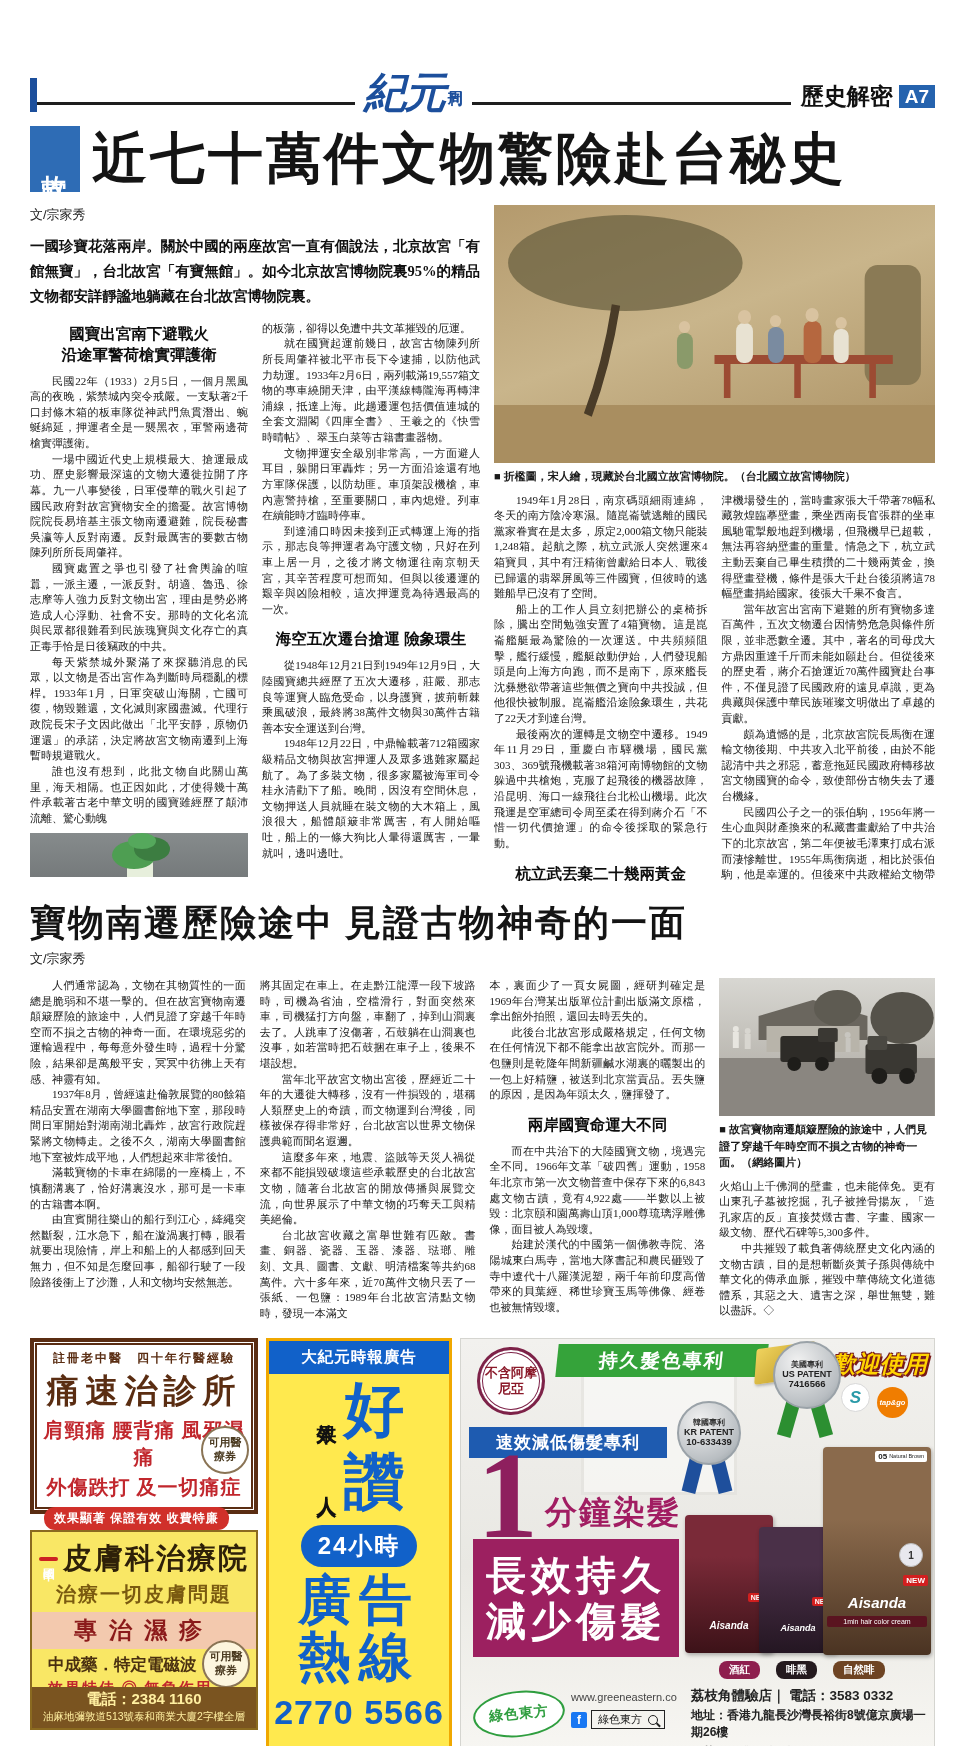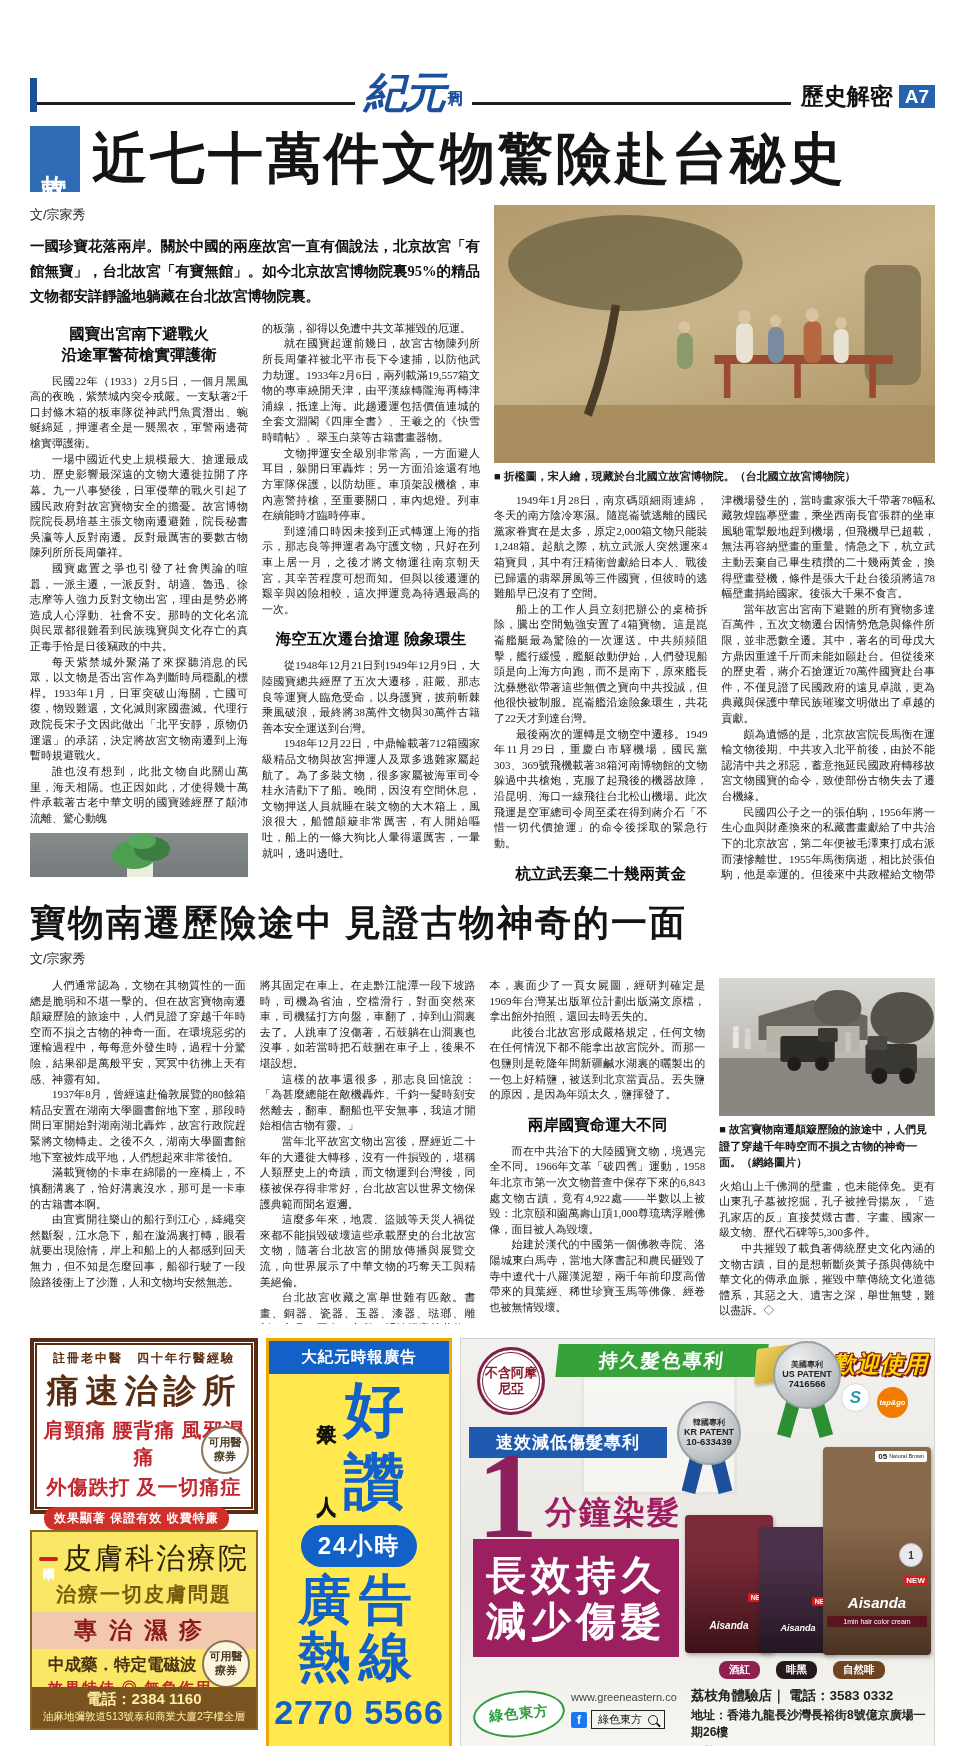--- a/index.html
+++ b/index.html
@@ -68,21 +68,21 @@
   .ad1-addr{font-size:10.5px;color:#5a2d12;margin-top:4px;}
   .voucher{position:absolute;width:48px;height:48px;border:2px solid #8a7455;border-radius:50%;
            background:#fff;font-size:11px;font-weight:700;color:#4a3a20;display:flex;align-items:center;
            justify-content:center;text-align:center;line-height:1.25;padding:3px;box-sizing:border-box;}
   .ad1 .voucher{right:5px;top:84px;}
   .ad2{background:#f9e765;border:2px solid #8a6a20;height:200px;position:relative;
        text-align:center;padding:7px 6px 0;box-sizing:border-box;}
   .ad2-titlerow{display:flex;align-items:center;justify-content:center;gap:5px;}
   .ad2-tag{writing-mode:vertical-rl;text-orientation:upright;background:#cc2222;color:#fff;
            font-size:12px;font-weight:700;padding:2px 3px;line-height:1.1;border-radius:2px;}
-  .ad2-name{font-family:"Liberation Serif",serif;font-size:29px;font-weight:400;color:#2e2008;letter-spacing:2px;}
+  .ad2-name{font-family:"Liberation Serif",serif;font-size:29px;font-weight:700;color:#2e2008;letter-spacing:2px;}
   .ad2-line1{font-size:20px;font-weight:700;color:#7a5a10;letter-spacing:2px;margin-top:2px;}
   .ad2-band{background:#f3c9ae;margin:4px -6px 0;padding:3px 0;}
   .ad2-line2{font-family:"Liberation Serif",serif;font-size:23px;font-weight:700;color:#8b1a1a;letter-spacing:12px;}
   .ad2-line3{font-size:16.5px;font-weight:700;color:#4a3010;margin-top:5px;}
   .ad2-line4{font-family:"Liberation Serif",serif;font-size:15px;font-weight:700;color:#c1272d;margin-top:3px;letter-spacing:2px;}
   .ad2 .voucher{right:6px;top:108px;background:#fdf6de;}
   .ad2-bottom{position:absolute;left:0;right:0;bottom:0;background:#7a5420;color:#ffefa0;padding:3px 2px 4px;}
   .ad2-phone{font-size:15px;font-weight:700;}
   .ad2-addr{font-size:10.5px;margin-top:1px;}
   
@@ -299,21 +299,20 @@
     <div class="a2cols">
       <div class="col">
         <p class="body">人們通常認為，文物在其物質性的一面總是脆弱和不堪一擊的。但在故宮寶物南遷顛簸歷險的旅途中，人們見證了穿越千年時空而不損之古物的神奇一面。在環境惡劣的運輸過程中，每每意外發生時，過程十分驚險，結果卻是萬般平安，冥冥中彷彿上天有感、神靈有知。</p>
         <p class="body">1937年8月，曾經遠赴倫敦展覽的80餘箱精品安置在湖南大學圖書館地下室，那段時間日軍開始對湖南湖北轟炸，故宮行政院趕緊將文物轉走。之後不久，湖南大學圖書館地下室被炸成平地，人們想起來非常後怕。</p>
         <p class="body">滿載寶物的卡車在綿陽的一座橋上，不慎翻溝裏了，恰好溝裏沒水，那可是一卡車的古籍書本啊。</p>
         <p class="body">由宜賓開往樂山的船行到江心，縴繩突然斷裂，江水急下，船在漩渦裏打轉，眼看就要出現險情，岸上和船上的人都感到回天無力，但不知是怎麼回事，船卻行駛了一段險路後衝上了沙灘，人和文物均安然無恙。</p>
 
       </div>
       <div class="col">
         <p class="body cont">將其固定在車上。在走黔江龍潭一段下坡路時，司機為省油，空檔滑行，對面突然來車，司機猛打方向盤，車翻了，掉到山澗裏去了。人跳車了沒傷著，石鼓躺在山澗裏也沒事，如若當時把石鼓捆在車子上，後果不堪設想。</p>
-        <p class="body">這樣的故事還很多，那志良回憶說：「為甚麼總能在敵機轟炸、千鈞一髮時刻安然離去，翻車、翻船也平安無事，我這才開始相信古物有靈。」</p>
         <p class="body">當年北平故宮文物出宮後，歷經近二十年的大遷徙大轉移，沒有一件損毀的，堪稱人類歷史上的奇蹟，而文物運到台灣後，同樣被保存得非常好，台北故宮以世界文物保護典範而聞名遐邇。</p>
         <p class="body">這麼多年來，地震、盜賊等天災人禍從來都不能損毀破壞這些承載歷史的台北故宮文物，隨著台北故宮的開放傳播與展覽交流，向世界展示了中華文物的巧奪天工與精美絕倫。</p>
         <p class="body">台北故宮收藏之富舉世難有匹敵。書畫、銅器、瓷器、玉器、漆器、琺瑯、雕刻、文具、圖書、文獻、明清檔案等共約68萬件。六十多年來，近70萬件文物只丟了一張紙、一包鹽：1989年台北故宮清點文物時，發現一本滿文</p>
       </div>
       <div class="col">
         <p class="body cont">本，裏面少了一頁女屍圖，經研判確定是1969年台灣某出版單位計劃出版滿文原檔，拿出館外拍照，還回去時丟失的。</p>
         <p class="body">此後台北故宮形成嚴格規定，任何文物在任何情況下都不能拿出故宮院外。而那一包鹽則是乾隆年間新疆鹹水湖裏的曬製出的一包上好精鹽，被送到北京當貢品。丟失鹽的原因，是因為年頭太久，鹽揮發了。</p>
         <h3 class="sec mid">兩岸國寶命運大不同</h3>
         <p class="body">而在中共治下的大陸國寶文物，境遇完全不同。1966年文革「破四舊」運動，1958年北京市第一次文物普查中保存下來的6,843處文物古蹟，竟有4,922處——半數以上被毀：北京頤和園萬壽山頂1,000尊琉璃浮雕佛像，面目被人為毀壞。</p>
         <p class="body">始建於漢代的中國第一個佛教寺院、洛陽城東白馬寺，當地大隊書記和農民砸毀了寺中遼代十八羅漢泥塑，兩千年前印度高僧帶來的貝葉經、稀世珍寶玉馬等佛像、經卷也被無情毀壞。</p>

